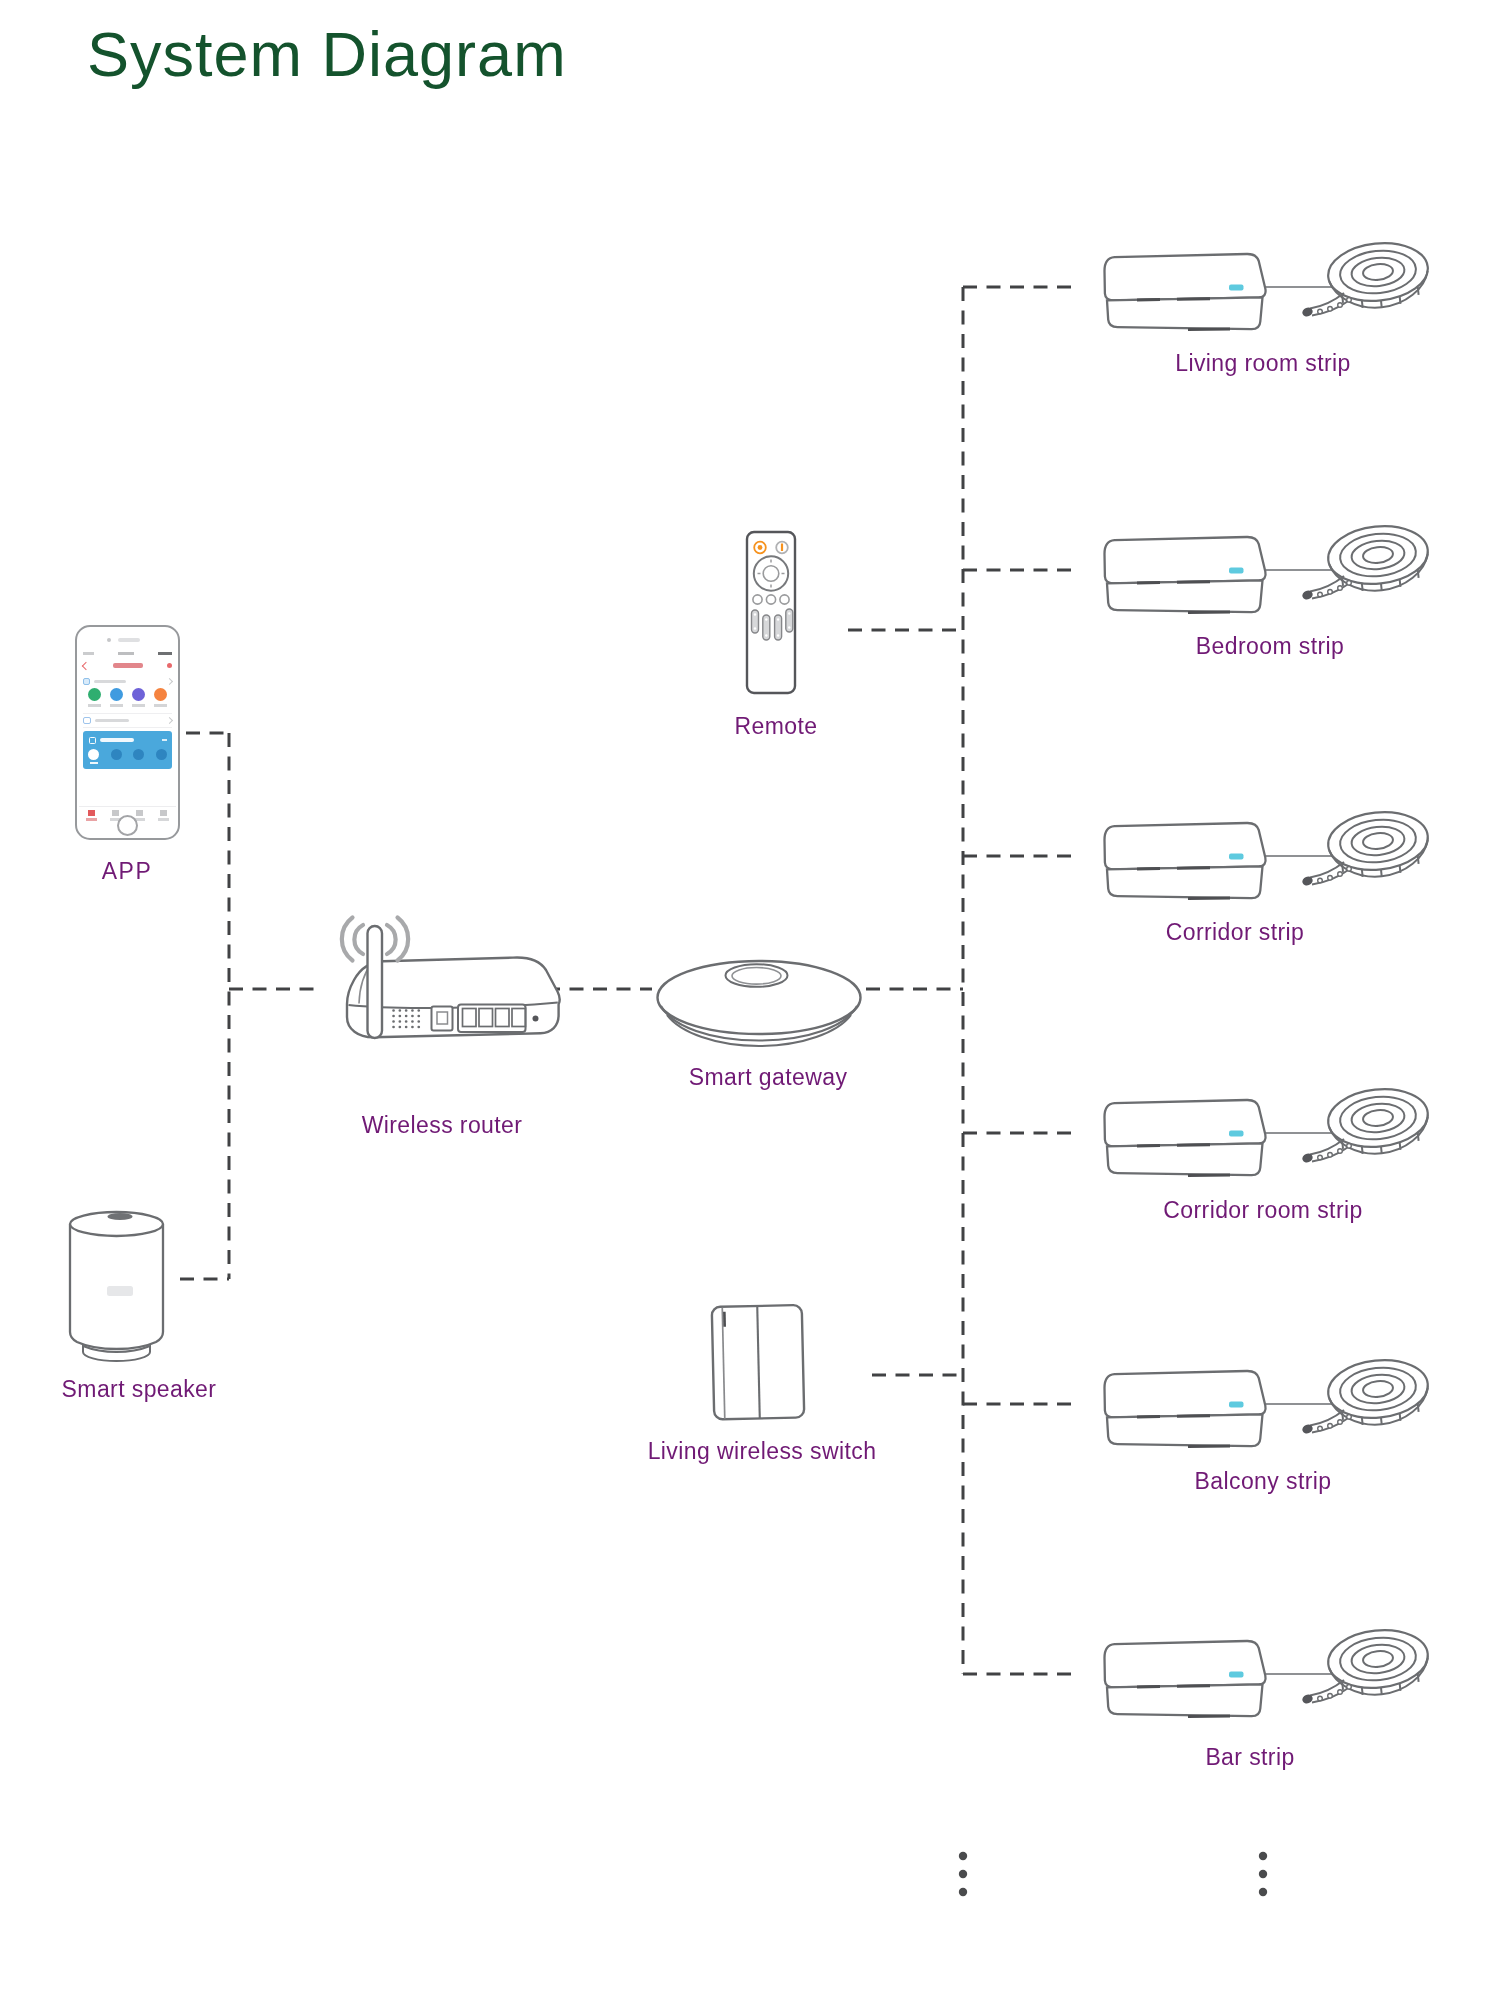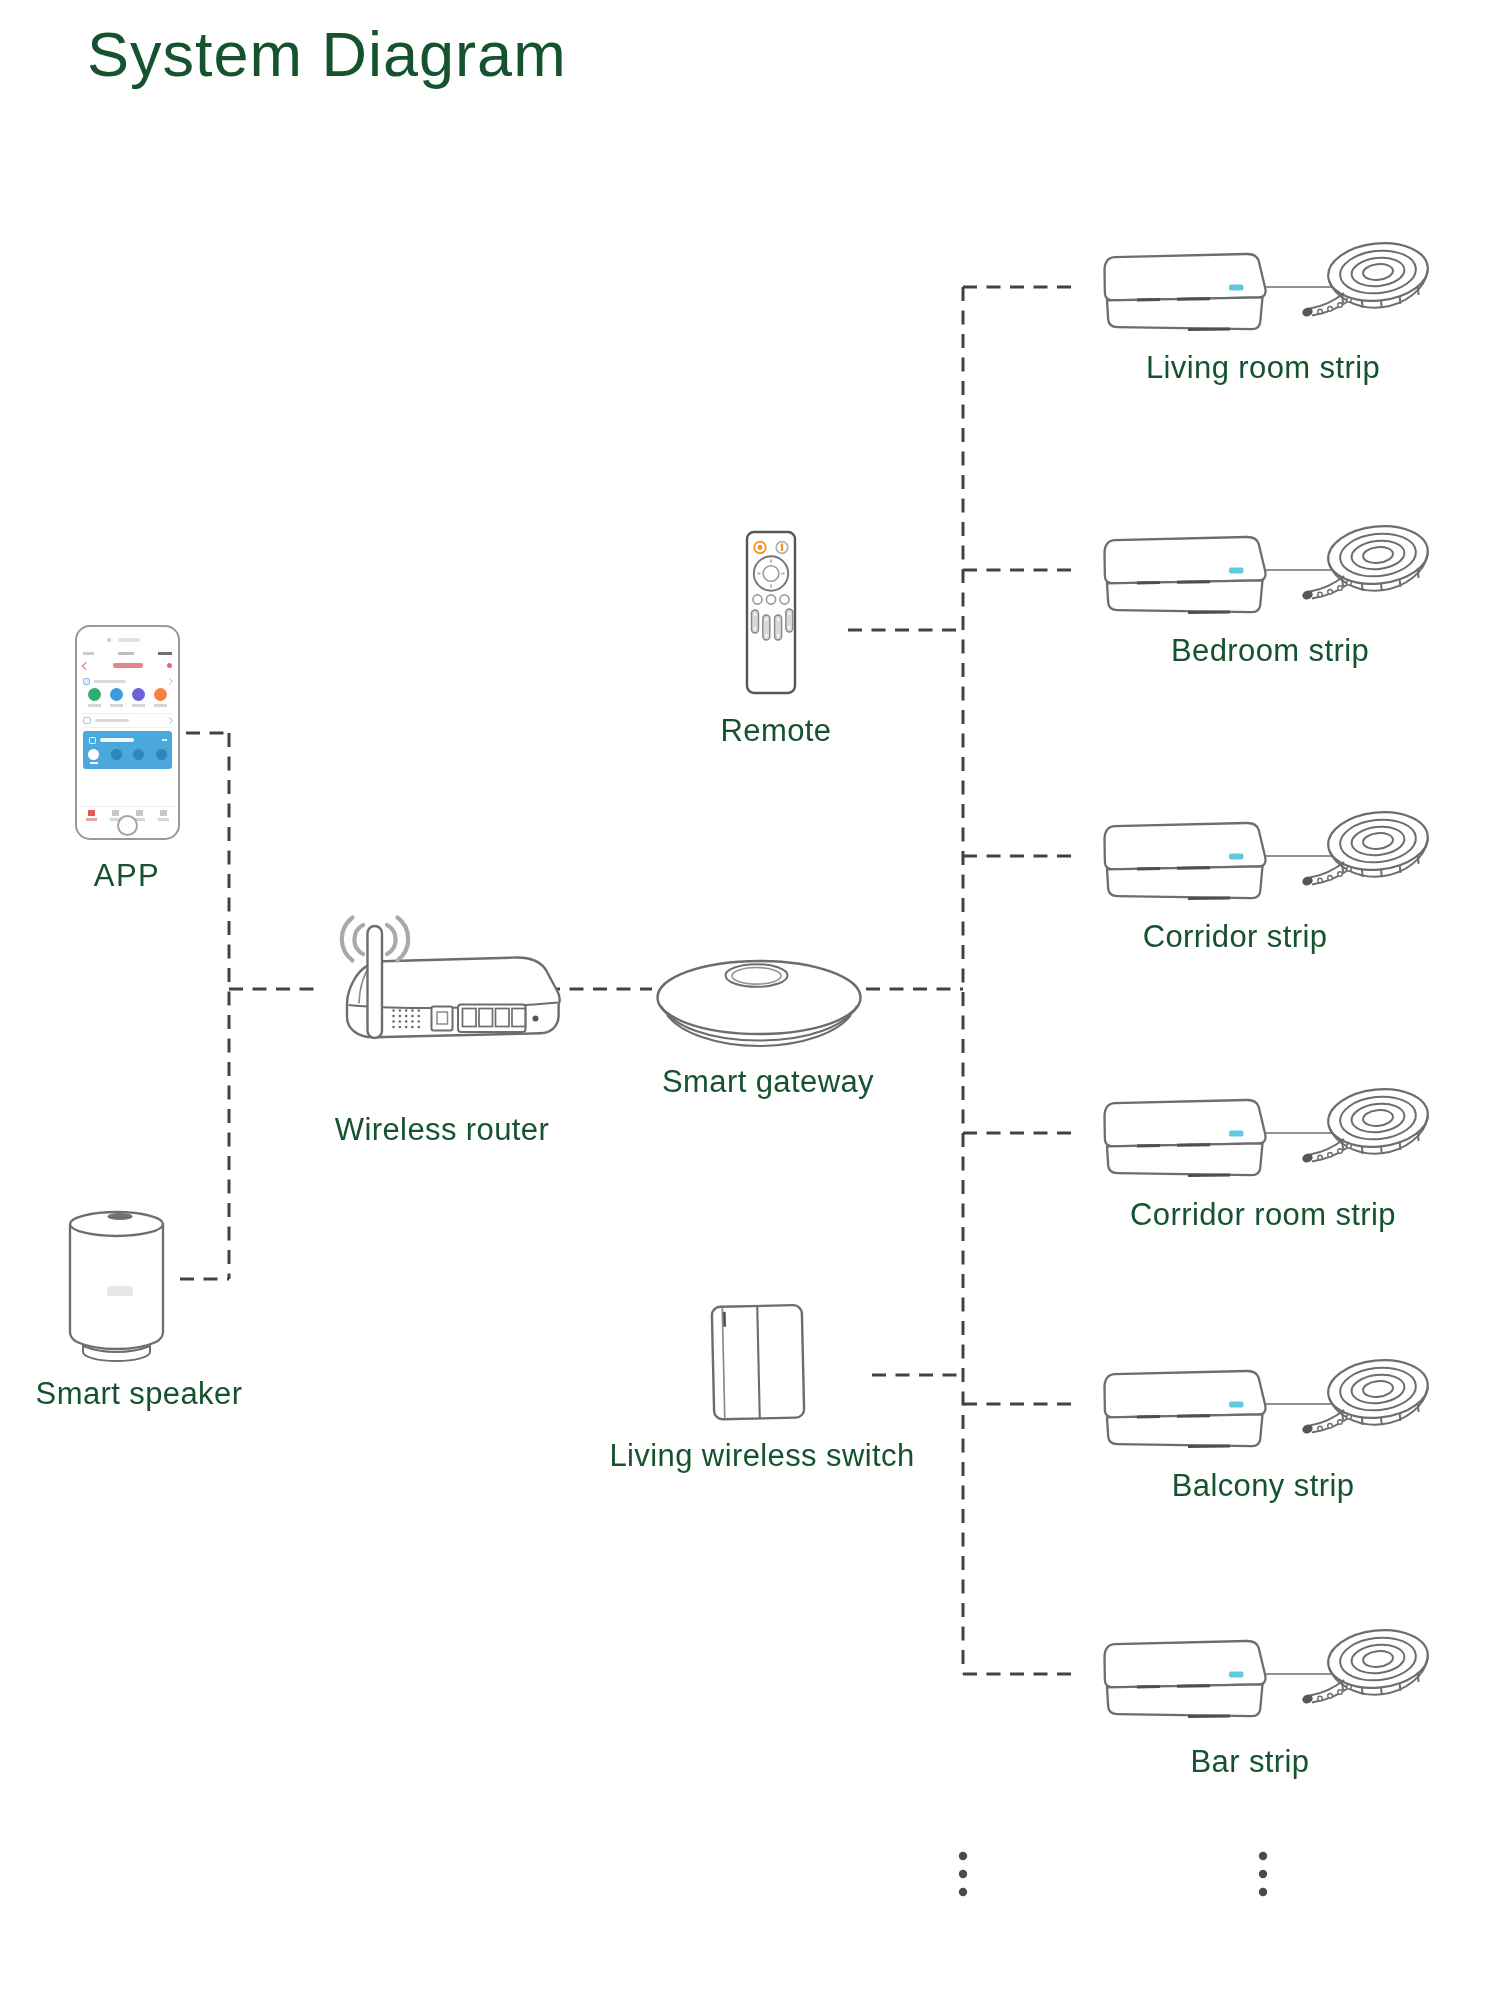--- a/index.html
+++ b/index.html
@@ -2,21 +2,21 @@
 <html><head>
 <meta charset="utf-8">
 <style>
   html,body{margin:0;padding:0;background:#fff;}
   .canvas{position:relative;width:1492px;height:2000px;background:#fff;overflow:hidden;
           font-family:"Liberation Sans",sans-serif;}
   svg.art{position:absolute;left:0;top:0;}
 
   .title{position:absolute;left:46px;top:18px;font-size:63px;font-weight:300;
          letter-spacing:1px;color:#14532d;white-space:nowrap;margin-left:41px;}
-  .lbl{position:absolute;color:#14532d;font-size:31px;letter-spacing:.4px;
+  .lbl{position:absolute;color:#701a75;font-size:23px;letter-spacing:.4px;
        white-space:nowrap;transform:translateX(-50%);}
 
   
   .phone{position:absolute;left:75px;top:625px;width:105px;height:215px;box-sizing:border-box;
          border:2.5px solid #97999c;border-radius:15px;background:#fff;}
   .phone *{position:absolute;box-sizing:border-box;}
   .ph-cam{left:30px;top:11px;width:4px;height:4px;border-radius:50%;background:#c6c7c9;}
   .ph-slit{left:41px;top:11px;width:22px;height:4px;border-radius:2px;background:#dfe0e2;}
   .ph-status{left:6px;right:6px;top:24px;height:5px;display:flex;justify-content:space-between;align-items:center;}
   .ph-status span{position:static;display:block;}

